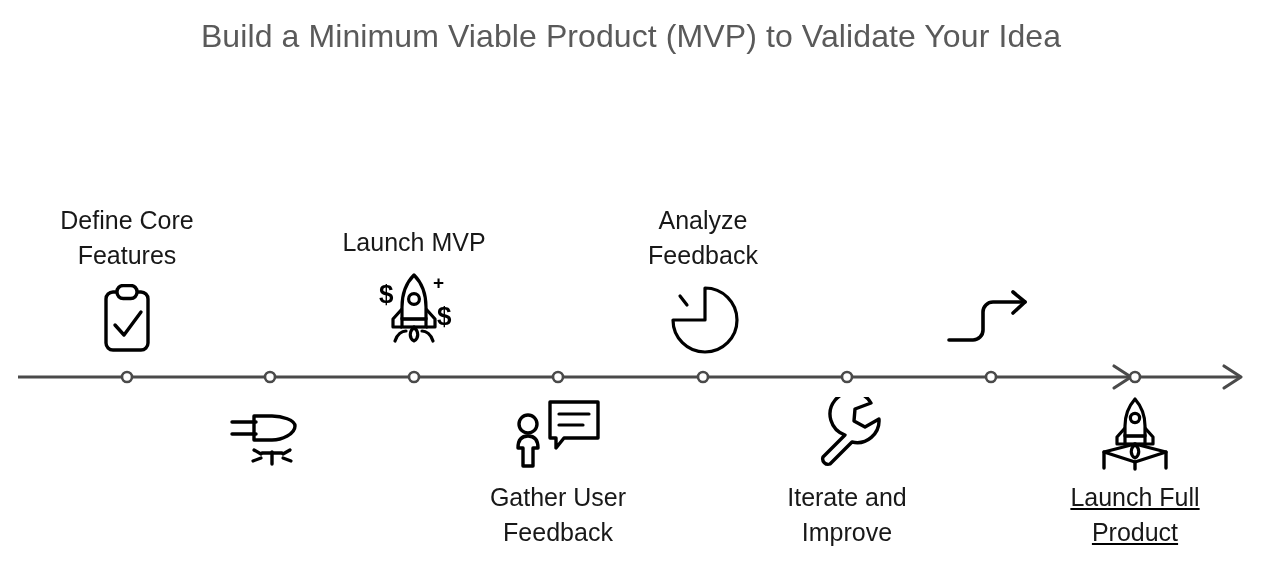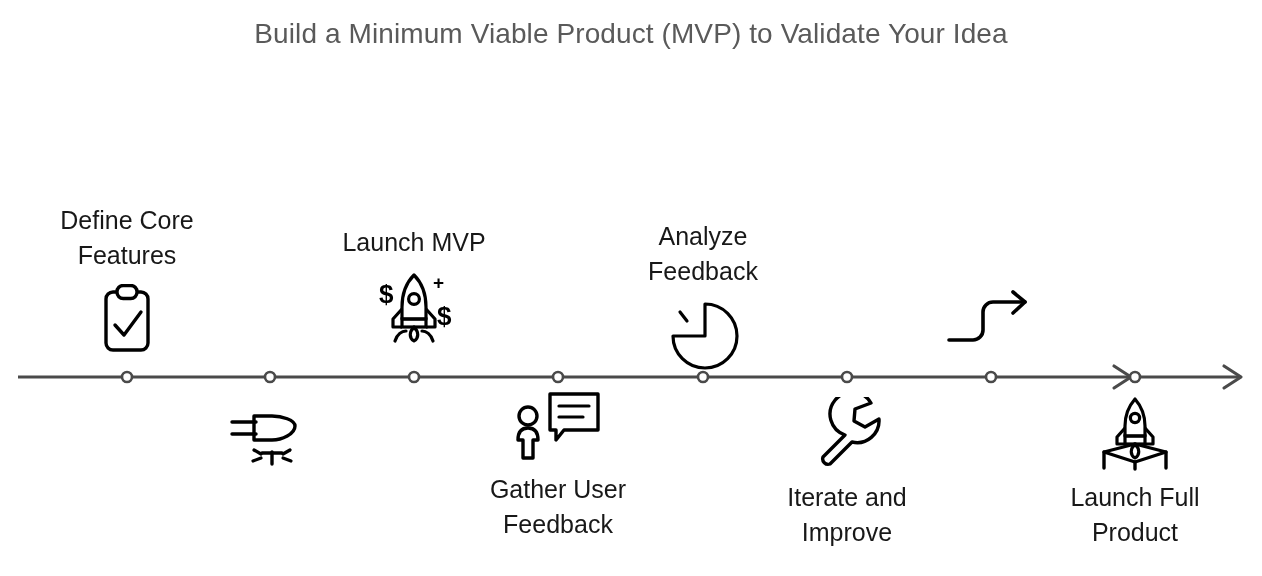--- a/index.html
+++ b/index.html
@@ -4,21 +4,21 @@
 <style>
   html,body{margin:0;padding:0;}
   body{
     width:1262px;height:576px;background:#ffffff;
     font-family:"Liberation Sans", sans-serif;
     overflow:hidden;position:relative;
   }
   #diagram{position:absolute;inset:0;}
   .title{
     position:absolute;top:18px;left:0;width:1262px;text-align:center;
-    font-size:28px;color:#5a5a5a;font-weight:400;letter-spacing:.1px;
+    font-size:32px;color:#5a5a5a;font-weight:400;letter-spacing:.1px;
     white-space:nowrap;
   }
   .axis-layer{position:absolute;left:0;top:0;width:1262px;height:576px;pointer-events:none;}
   .node{position:absolute;width:230px;margin-left:-115px;text-align:center;}
   .node .label{
     font-size:25px;line-height:1.38;color:#181818;font-weight:400;
     white-space:pre-line;
   }
   .node .icon{display:flex;align-items:center;justify-content:center;}
   .node.top{display:flex;flex-direction:column;align-items:center;justify-content:flex-end;}
@@ -89,35 +89,35 @@
         <path d="M43 58 C48 63 48 69 43 72 C38 69 38 63 43 58 Z" fill="none" stroke="#000" stroke-width="3.2" stroke-linejoin="round"></path>
         <path d="M24 72 C26 65 31 62 35 62" fill="none" stroke="#000" stroke-width="3.2" stroke-linecap="round"></path>
         <path d="M62 72 C60 65 55 62 51 62" fill="none" stroke="#000" stroke-width="3.2" stroke-linecap="round"></path>
         <text x="8" y="34" font-family="'Liberation Sans',sans-serif" font-size="26" font-weight="bold" fill="#000">$</text>
         <text x="66" y="56" font-family="'Liberation Sans',sans-serif" font-size="26" font-weight="bold" fill="#000">$</text>
         <text x="62" y="20" font-family="'Liberation Sans',sans-serif" font-size="19" font-weight="bold" fill="#000">+</text>
       </svg>
     </div>
   </div>
 
-  <div class="node bottom" style="left:558px;top:386px;">
+  <div class="node bottom" style="left:558px;top:394px;">
     <div class="icon">
       <svg width="92" height="72" viewBox="0 0 92 72">
         <circle cx="16" cy="26" r="9" fill="none" stroke="#000" stroke-width="3.4"></circle>
         <path d="M6 50 C6 41 10 38 16 38 C22 38 26 41 26 50 L21 50 L21 68 L11 68 L11 50 Z" fill="none" stroke="#000" stroke-width="3.4" stroke-linejoin="round"></path>
         <path d="M38 4 H86 V40 H52 L44 50 L44 40 H38 Z" fill="none" stroke="#000" stroke-width="3.4" stroke-linejoin="round"></path>
         <line x1="47" y1="16" x2="77" y2="16" stroke="#000" stroke-width="3.2" stroke-linecap="round"></line>
         <line x1="47" y1="27" x2="71" y2="27" stroke="#000" stroke-width="3.2" stroke-linecap="round"></line>
       </svg>
     </div>
     <div class="label">Gather User
 Feedback</div>
   </div>
 
-  <div class="node top" style="left:703px;top:211px;height:165px;">
+  <div class="node top" style="left:703px;top:195px;height:165px;">
     <div class="label">Analyze
 Feedback</div>
     <div class="icon">
       <svg width="80" height="76" viewBox="0 0 80 76">
         <path d="M42 6 A32 32 0 1 1 10 38 L42 38 Z" fill="none" stroke="#000" stroke-width="3.2" stroke-linejoin="round"></path>
         <line x1="17" y1="14" x2="24" y2="23" stroke="#000" stroke-width="3.2" stroke-linecap="round"></line>
       </svg>
     </div>
   </div>
 
@@ -133,21 +133,21 @@
 
   <div class="node top" style="left:991px;top:195px;height:165px;">
     <div class="icon">
       <svg width="92" height="60" viewBox="0 0 92 60">
         <path d="M4 50 H28 A10 10 0 0 0 38 40 V22 A10 10 0 0 1 48 12 H80" fill="none" stroke="#000" stroke-width="3.6" stroke-linecap="round" stroke-linejoin="round"></path>
         <polyline points="68,2 80,12 68,23" fill="none" stroke="#000" stroke-width="3.6" stroke-linecap="round" stroke-linejoin="round"></polyline>
       </svg>
     </div>
   </div>
 
-  <div class="node bottom" style="left:1135px;top:394px;">
+  <div class="node bottom" style="left:1135px;top:394px;text-decoration:underline;">
     <div class="icon">
       <svg width="86" height="76" viewBox="0 0 86 76">
         <path d="M43 3 C50 11 53 21 53 30 L53 40 L33 40 L33 30 C33 21 36 11 43 3 Z" fill="none" stroke="#000" stroke-width="3.2" stroke-linejoin="round"></path>
         <circle cx="43" cy="22" r="4.6" fill="none" stroke="#000" stroke-width="3.2"></circle>
         <path d="M33 32 L25 41 L25 48 L33 48" fill="none" stroke="#000" stroke-width="3.2" stroke-linejoin="round"></path>
         <path d="M53 32 L61 41 L61 48 L53 48" fill="none" stroke="#000" stroke-width="3.2" stroke-linejoin="round"></path>
         <rect x="33" y="40" width="20" height="8" fill="none" stroke="#000" stroke-width="3.2"></rect>
         <path d="M43 48 C48 53 48 59 43 62 C38 59 38 53 43 48 Z" fill="none" stroke="#000" stroke-width="3.2" stroke-linejoin="round"></path>
         <path d="M12 56 L43 48 L74 56 L43 66 Z" fill="none" stroke="#000" stroke-width="3.2" stroke-linejoin="round"></path>
         <line x1="12" y1="56" x2="12" y2="72" stroke="#000" stroke-width="3.4" stroke-linecap="round"></line>

